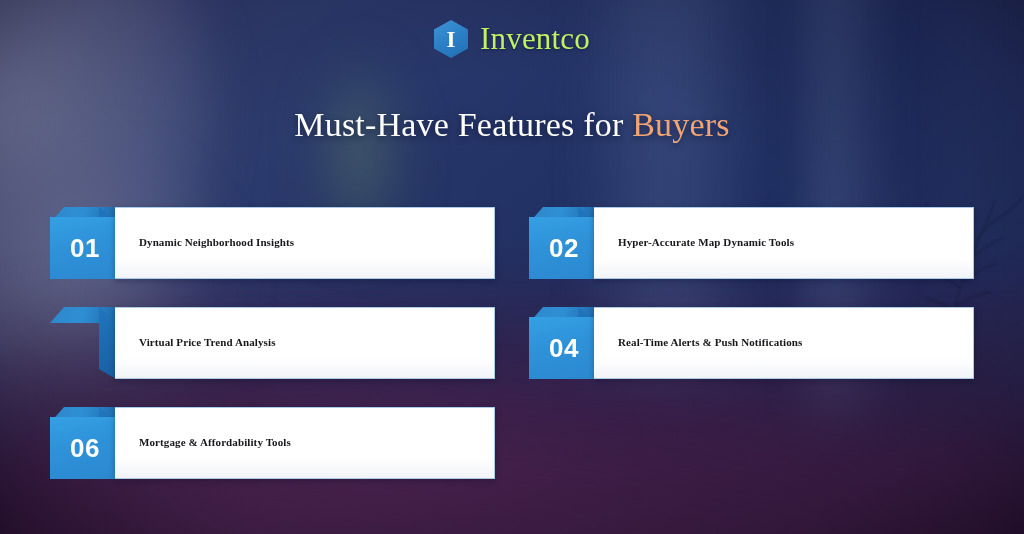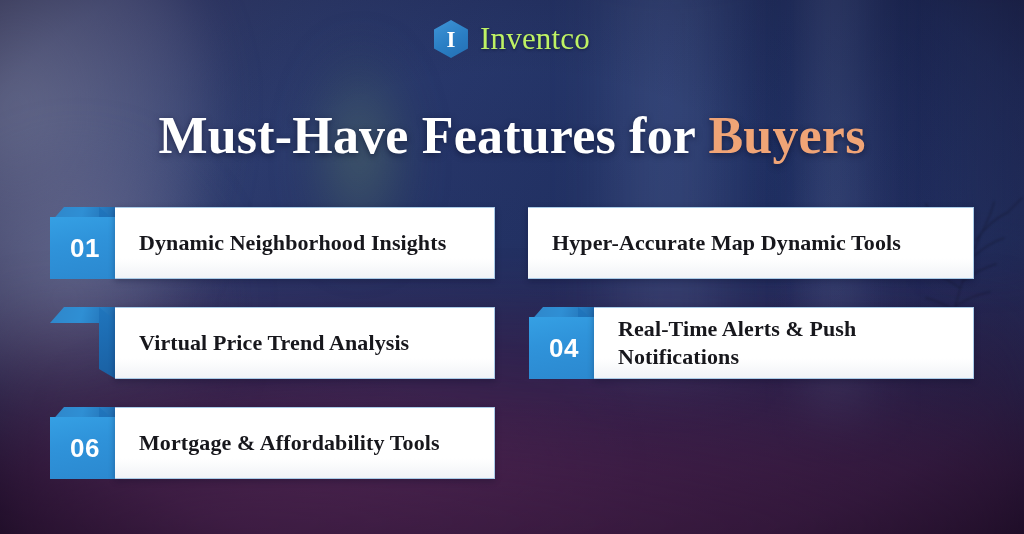--- a/index.html
+++ b/index.html
@@ -175,22 +175,22 @@
     text-shadow: 0 1px 3px rgba(10,14,40,0.55);
   }
 
   
   .headline {
     position: absolute;
     left: 0; right: 0;
     top: 106px;
     text-align: center;
     font-family: "Liberation Serif", serif;
-    font-size: 52px;
-    font-weight: 700;
+    font-size: 34px;
+    font-weight: 400;
     letter-spacing: 0.2px;
     color: #ffffff;
     text-shadow: 0 2px 6px rgba(8,12,40,0.55);
     white-space: nowrap;
   }
   .headline .accent {
     color: #f0a476;
   }
 
   
@@ -282,21 +282,21 @@
     bottom: -1px;
     width: 18px;
     height: 13px;
     background: linear-gradient(135deg, rgba(255,255,255,0) 50%, #1b1f3c 50%);
     opacity: 0;
   }
   .plate-text {
     padding: 0 14px 0 24px;
     color: #17171c;
     font-family: "Liberation Serif", serif;
-    font-size: 22px;
+    font-size: 11px;
     font-weight: 700;
     line-height: 1.26;
     letter-spacing: 0.1px;
   }
 </style>
 </head>
 <body>
 
 <div class="stage">
 
@@ -347,20 +347,27 @@
         <div class="badge-front">
           <span class="badge-num">01</span>
         </div>
       </div>
       <div class="plate">
         <div class="plate-text">Dynamic Neighborhood Insights</div>
       </div>
     </div>
 
     <div class="card">
+      <div class="badge">
+        <div class="badge-top"></div>
+        <div class="badge-side"></div>
+        <div class="badge-front">
+          <span class="badge-num">02</span>
+        </div>
+      </div>
       <div class="plate">
         <div class="plate-text">Hyper-Accurate Map Dynamic Tools</div>
       </div>
     </div>
 
     <div class="card">
       <div class="badge">
         <div class="badge-top"></div>
         <div class="badge-side"></div>
       </div>

